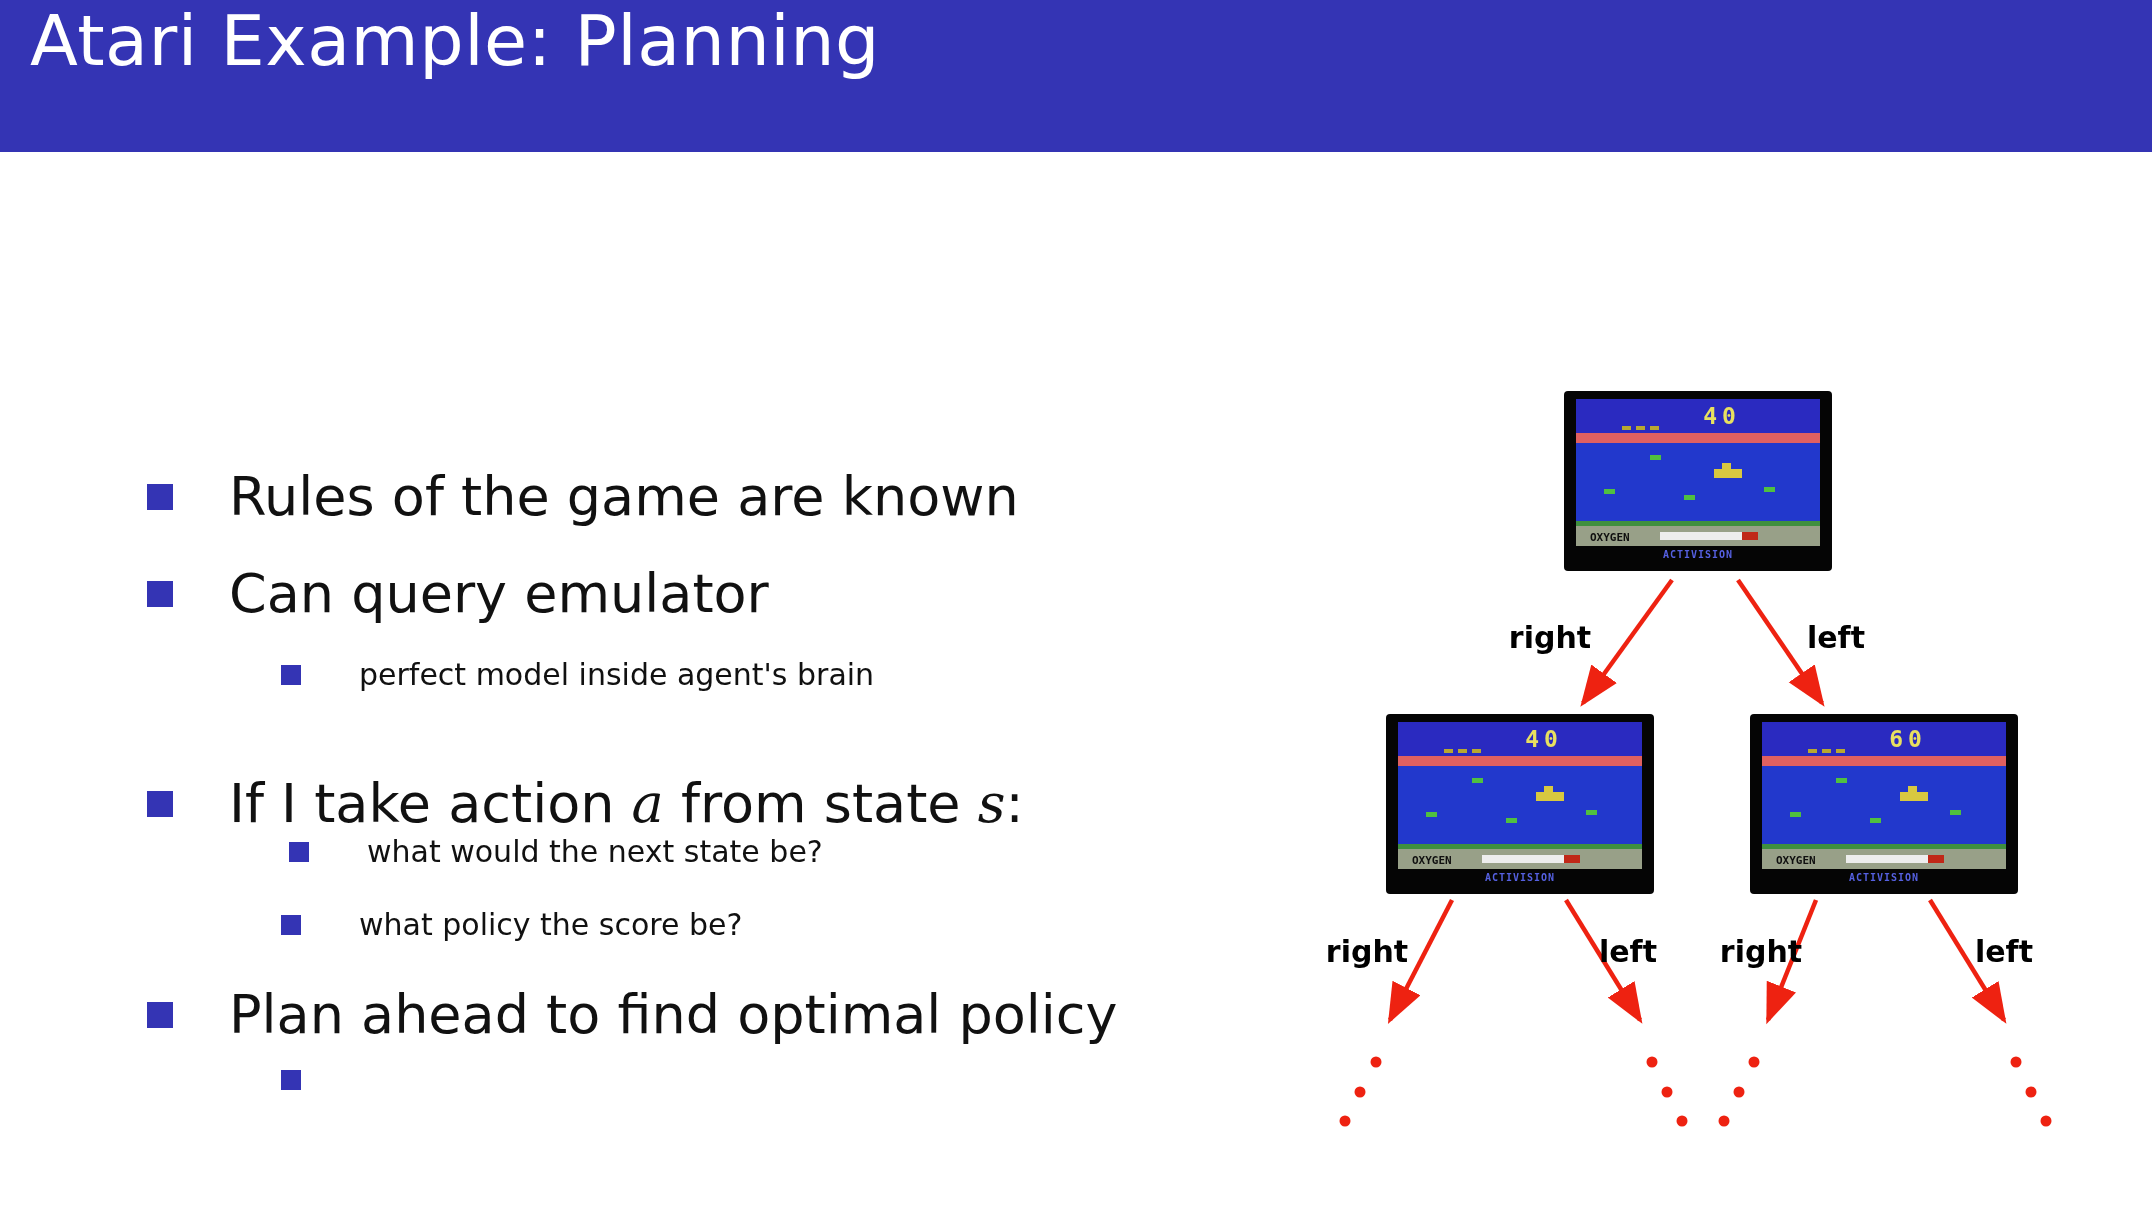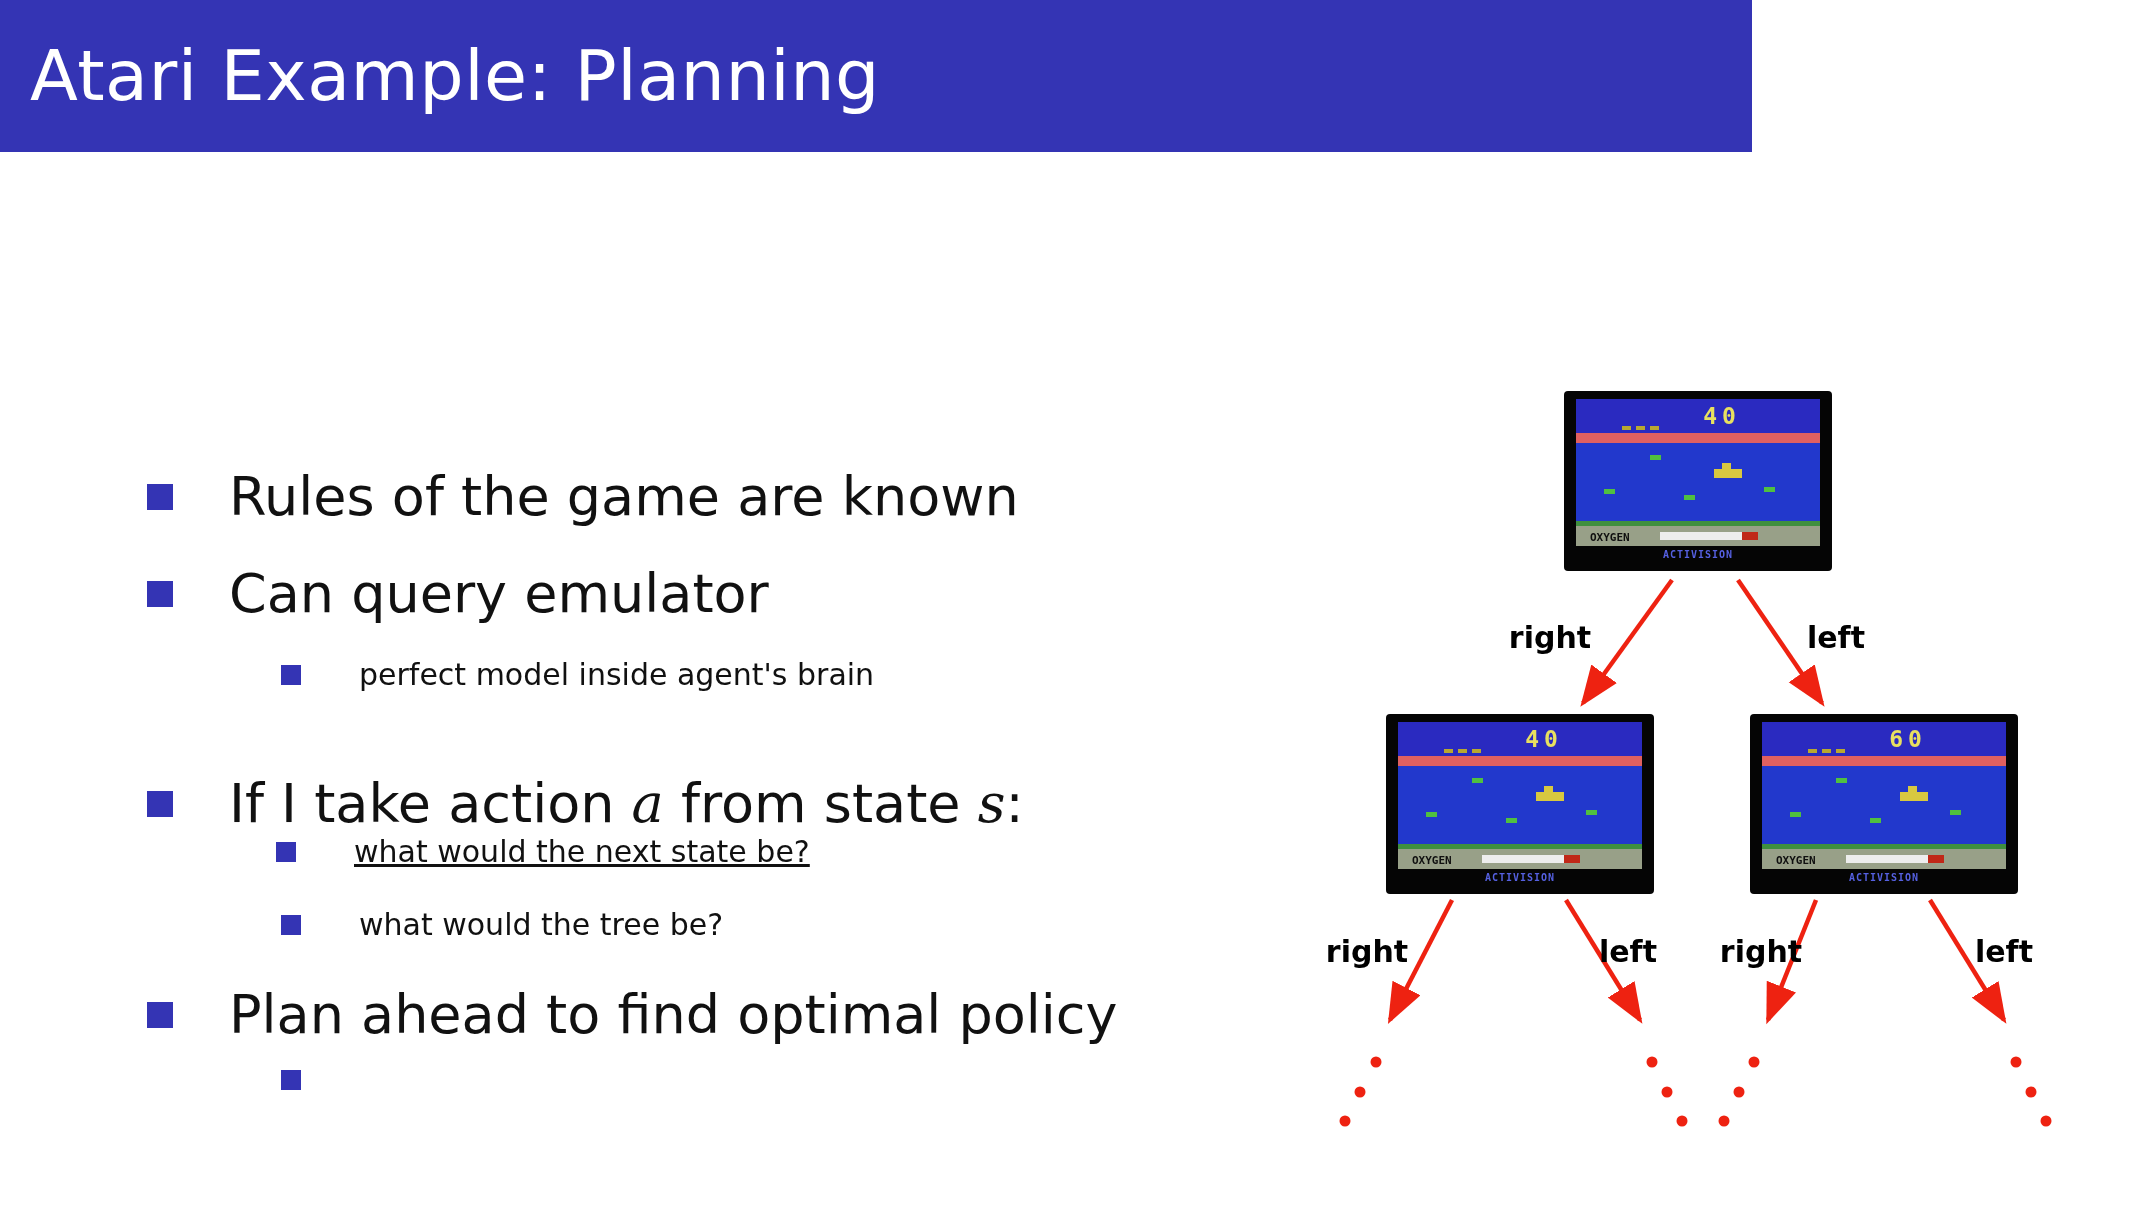--- a/index.html
+++ b/index.html
@@ -7,22 +7,22 @@
     --bullet:#3434b4;
     --arrow:#ee2211;
   }
   html,body{margin:0;padding:0;}
   body{
     width:2152px;height:1222px;position:relative;background:#ffffff;
     font-family:"DejaVu Sans", sans-serif;overflow:hidden;color:#111;
   }
   
   .header{
-    position:absolute;top:0;left:0;width:1752px;height:152px;
-    background:var(--accent);display:flex;align-items:center;
+    position:absolute;top:0;left:0;width:2152px;height:152px;
+    background:var(--accent);display:flex;
     box-sizing:border-box;padding-left:30px;
   }
   .header .title{
     color:#ffffff;font-size:70px;letter-spacing:0.5px;font-weight:400;
   }
   
   .row{position:absolute;display:flex;align-items:center;white-space:nowrap;gap:16px;}
   .l1{font-size:54px;line-height:70px;}
   .l2{font-size:30px;line-height:60px;}
   .sq{display:inline-block;background:var(--bullet);flex:0 0 auto;}
@@ -70,28 +70,28 @@
   <div class="row l2" style="left:281px;top:645px;">
     <span class="sq"></span>
     <span>perfect model inside agent's brain</span>
   </div>
 
   <div class="row l1" style="left:147px;top:769px;">
     <span class="sq"></span>
     <span><span>If I take action </span><em>a</em><span> from state </span><em>s</em><span>:</span></span>
   </div>
 
-  <div class="row l2" style="left:276px;top:822px;text-decoration:underline;">
+  <div class="row l2" style="left:289px;top:822px;">
     <span class="sq"></span>
     <span>what would the next state be?</span>
   </div>
 
   <div class="row l2" style="left:281px;top:895px;">
     <span class="sq"></span>
-    <span>what would the tree be?</span>
+    <span>what policy the score be?</span>
   </div>
 
   <div class="row l1" style="left:147px;top:980px;">
     <span class="sq"></span>
     <span>Plan ahead to find optimal policy</span>
   </div>
 
   <div class="row l2" style="left:281px;top:1070px;">
     <span class="sq"></span>
   </div>

